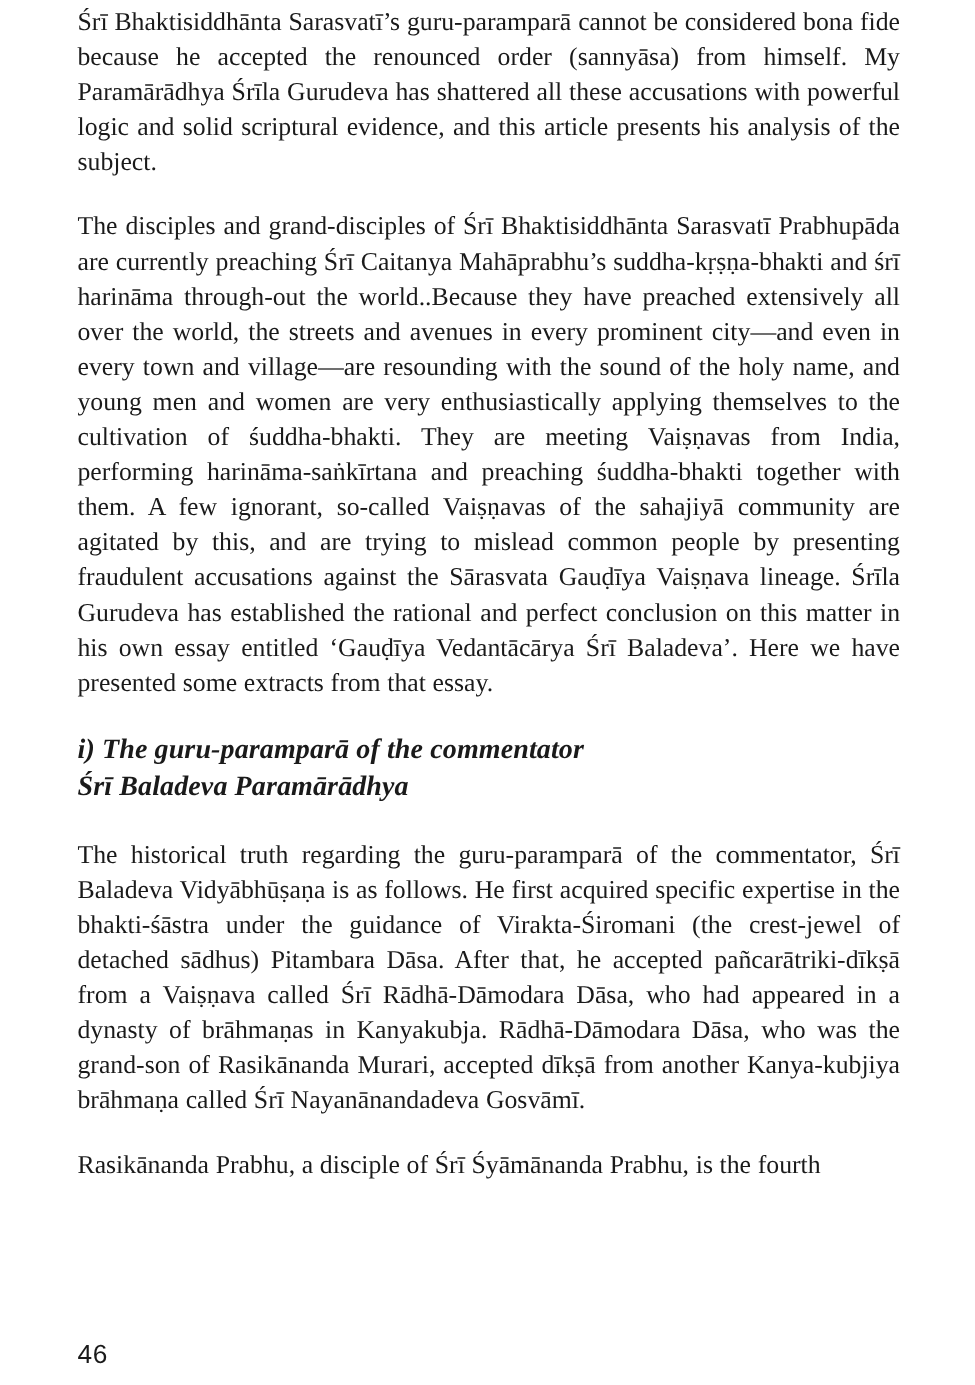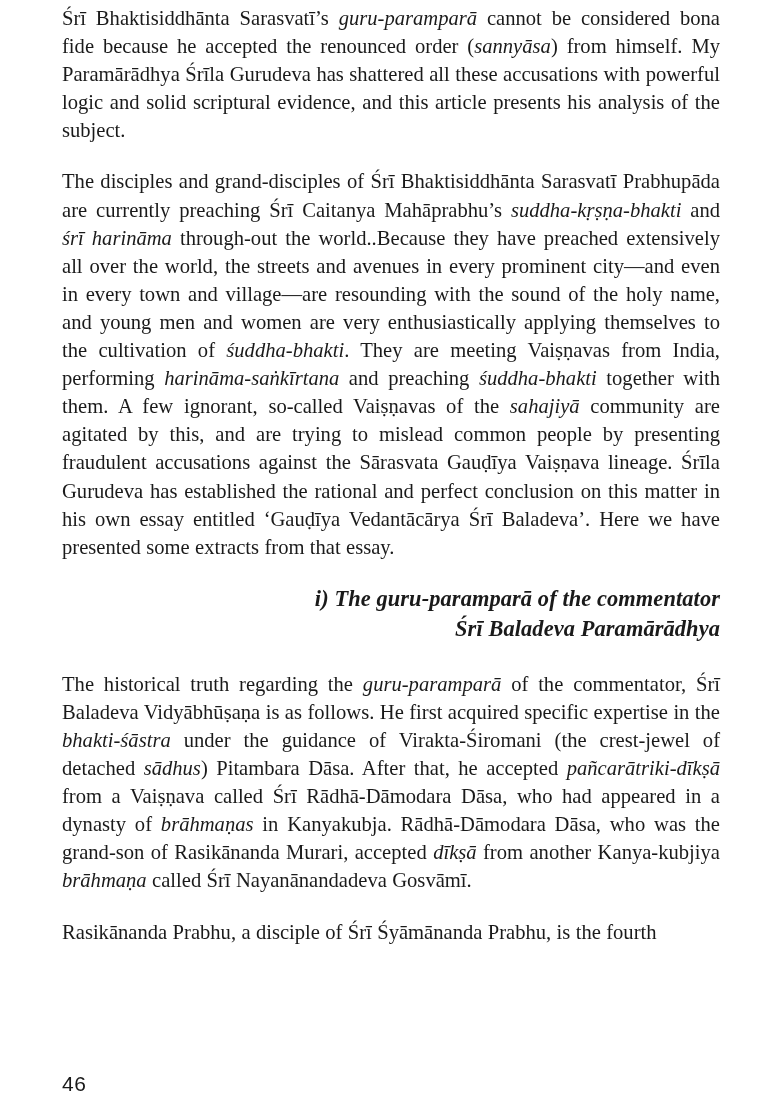--- a/index.html
+++ b/index.html
@@ -34,24 +34,24 @@
     font-size: 20.6px;
     line-height: 28.1px;
     text-align: justify;
     text-justify: inter-word;
     word-spacing: 0.2px;
     hyphens: manual;
   }
   p.body-para:last-child {
     margin-bottom: 16px;
   }
-  .it { font-style: italic; }
+  .it { }
   .section-heading {
     margin: 12px 0 26px 0;
-    text-align: right;
+    text-align: left;
     font-weight: bold;
     font-style: italic;
     font-size: 22.4px;
     line-height: 30px;
     letter-spacing: 0.1px;
   }
   .section-heading .hline {
     display: block;
   }
   .page-number {

